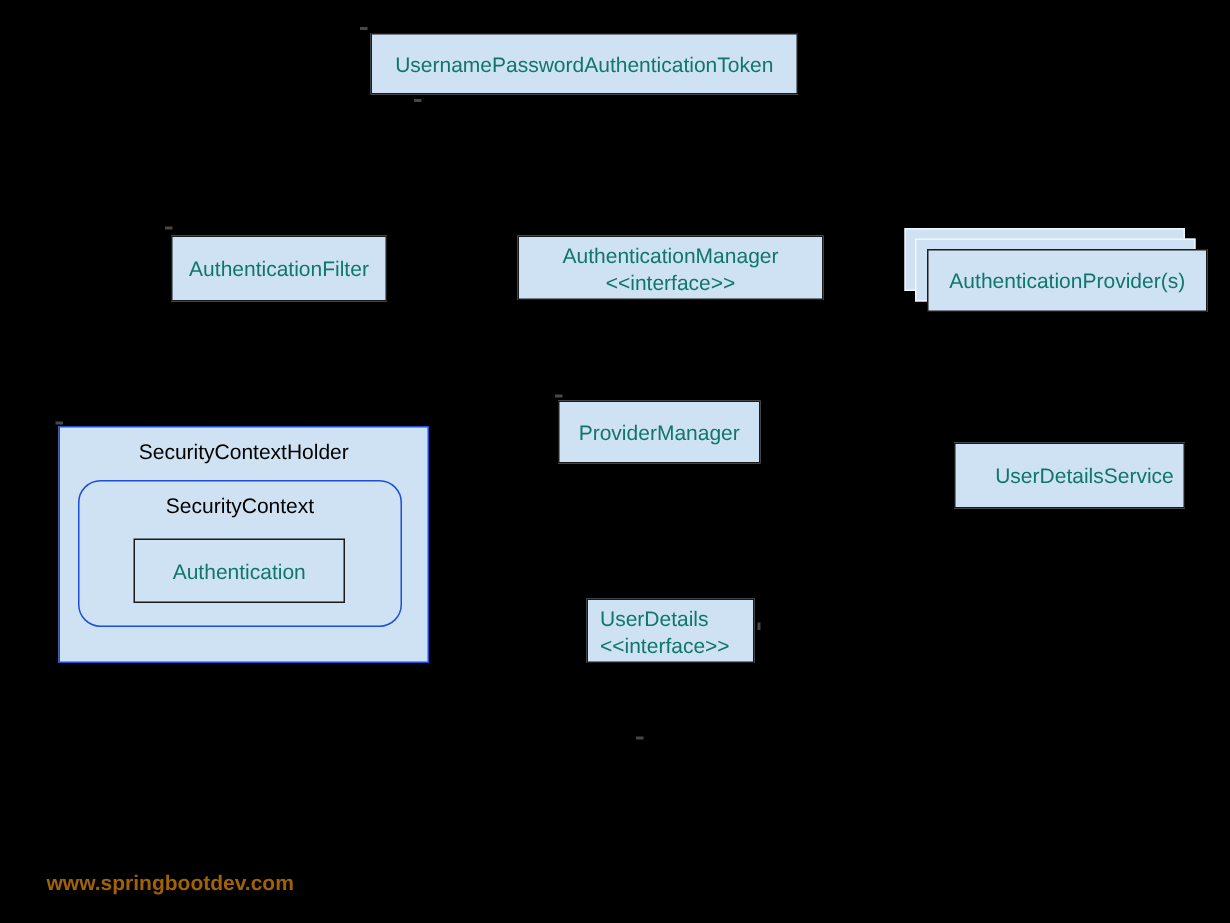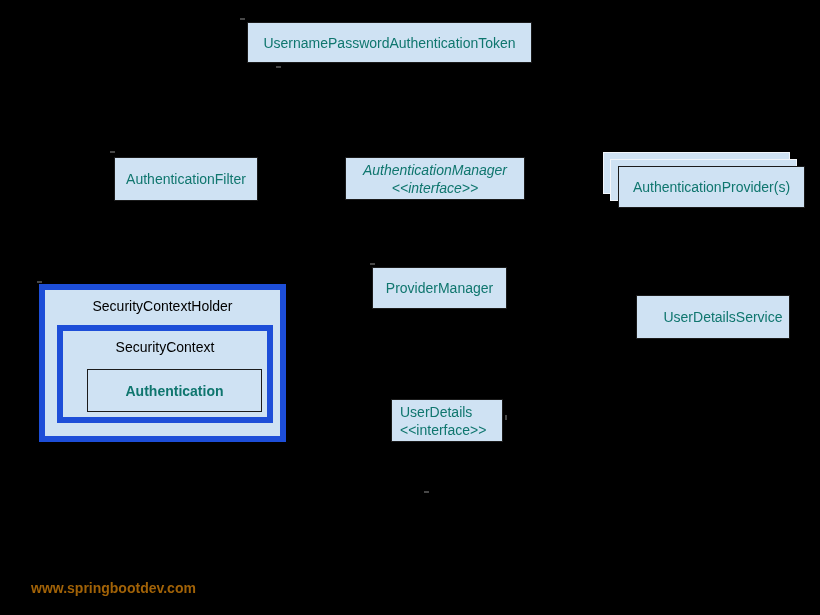--- a/index.html
+++ b/index.html
@@ -9,21 +9,21 @@
   }
   .node {
     position:absolute; box-sizing:border-box;
     background:#cfe2f3; border:1px solid #1b1b1b;
     display:flex; flex-direction:column; align-items:center; justify-content:center;
     font-size:14px; line-height:18px; text-align:center; color:#0f766e;
   }
   .node.left-align { align-items:flex-start; text-align:left; padding-left:8px; }
   .container-node {
     position:absolute; box-sizing:border-box;
-    background:#cfe2f3; border:6px solid #1d4ed8; font-size:14px; color:#000;
+    background:#cfe2f3; border:1px solid #1d4ed8; font-size:14px; color:#000;
   }
   .container-title { display:block; text-align:center; padding-top:8px; font-size:14px; }
   .stack-layer {
     position:absolute; box-sizing:border-box;
     background:#cfe2f3; border:1px solid #f2f6fb;
   }
   .stub { position:absolute; background:#474747; }
   .watermark {
     position:absolute; left:31px; top:580px;
     font-size:14px; font-weight:bold; color:#a16207;
@@ -36,44 +36,44 @@
 <div class="canvas">
 
   <div class="node" style="left:247px; top:22px; width:285px; height:41px;">
     <span>UsernamePasswordAuthenticationToken</span>
   </div>
 
   <div class="node" style="left:114px; top:157px; width:144px; height:44px;">
     <span>AuthenticationFilter</span>
   </div>
 
-  <div class="node" style="left:345px; top:157px; width:180px; height:43px;font-style:italic;">
+  <div class="node" style="left:345px; top:157px; width:204px; height:43px;">
     <span>AuthenticationManager</span>
     <span>&lt;&lt;interface&gt;&gt;</span>
   </div>
 
   <div class="stack-layer" style="left:603px; top:152px; width:187px; height:42px; z-index:1;"></div>
   <div class="stack-layer" style="left:610px; top:159px; width:187px; height:42px; z-index:2;"></div>
   <div class="node" style="left:618px; top:166px; width:187px; height:42px; z-index:3;">
     <span>AuthenticationProvider(s)</span>
   </div>
 
   <div class="node" style="left:372px; top:267px; width:135px; height:42px;">
     <span>ProviderManager</span>
   </div>
 
   <div class="node" style="left:636px; top:295px; width:154px; height:44px;padding-left:20px;">
     <span>UserDetailsService</span>
   </div>
 
   <div class="container-node" style="left:39px; top:284px; width:247px; height:158px;">
     <span class="container-title">SecurityContextHolder</span>
-    <div class="container-node" style="left:12px; top:35px; width:216px; height:98px;">
+    <div class="container-node" style="left:12px; top:35px; width:216px; height:98px;border-radius:15px;">
       <span class="container-title">SecurityContext</span>
-      <div class="node" style="left:24px; top:38px; width:175px; height:43px;font-weight:bold;">
+      <div class="node" style="left:36px; top:38px; width:141px; height:43px;">
         <span>Authentication</span>
       </div>
     </div>
   </div>
 
   <div class="node left-align" style="left:391px; top:399px; width:112px; height:43px;">
     <span>UserDetails</span>
     <span>&lt;&lt;interface&gt;&gt;</span>
   </div>
 

